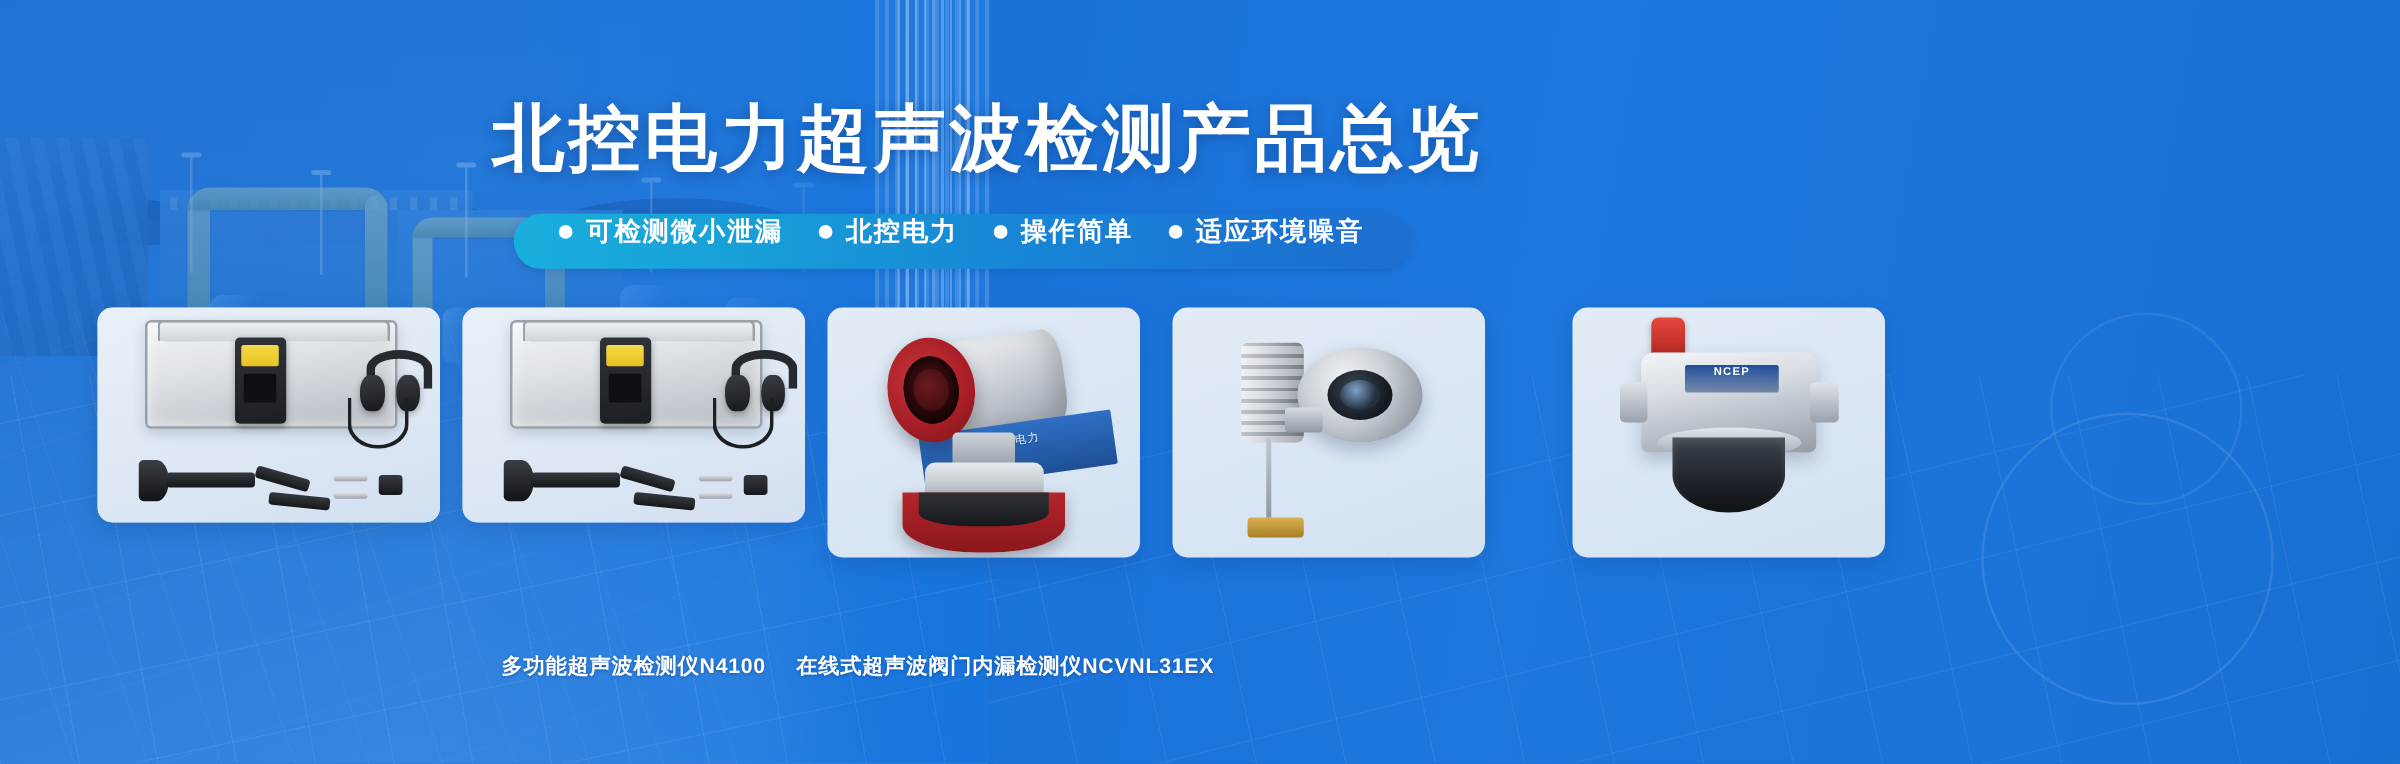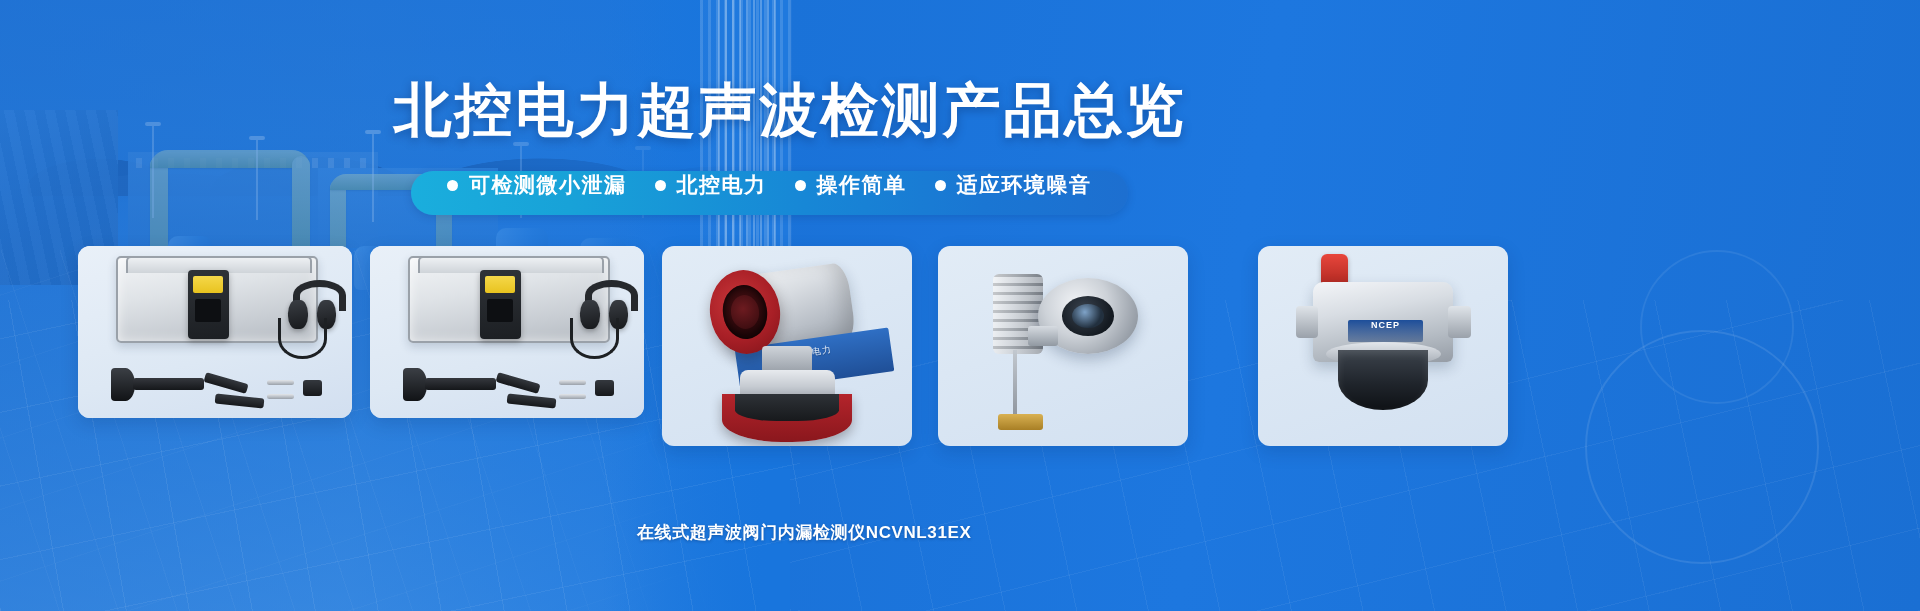--- a/index.html
+++ b/index.html
@@ -341,21 +341,21 @@
   .dev5-body{
     position:absolute;left:22%;top:18%;width:56%;height:40%;
     border-radius:10px 10px 6px 6px;
     background:linear-gradient(170deg,#f3f5f8 0%,#d8dde3 35%,#b3bac2 72%,#959ca5 100%);
     box-shadow:0 6px 14px rgba(20,40,70,.22);
   }
   .dev5-label{
     position:absolute;left:36%;top:23%;width:30%;height:11%;
     background:linear-gradient(180deg,#1d4e9a,#16397180);border-radius:2px;
     color:#fff;font-size:9px;font-weight:bold;text-align:center;line-height:1.1;
-    letter-spacing:1px;padding-top:1px;box-sizing:border-box;margin-top:28px;
+    letter-spacing:1px;padding-top:1px;box-sizing:border-box;
   }
   .dev5-beacon{
     position:absolute;left:25%;top:4%;width:11%;height:18%;
     border-radius:6px 6px 2px 2px;
     background:linear-gradient(180deg,#e8463c,#a8241d);
     box-shadow:0 2px 5px rgba(0,0,0,.25);
   }
   .dev5-dome{
     position:absolute;left:32%;top:52%;width:36%;height:30%;
     border-radius:0 0 50% 50%;
@@ -517,15 +517,16 @@
         <div class="dev5-body"></div>
         <div class="dev5-label">NCEP</div>
         <div class="dev5-ear l"></div>
         <div class="dev5-ear r"></div>
         <div class="dev5-ring"></div>
         <div class="dev5-dome"></div>
       </div>
     </div>
   </div>
 
+  <div class="caption" style="left:370px;width:274px;">多功能超声波检测仪N4100</div>
   <div class="caption" style="left:637px;width:300px;">在线式超声波阀门内漏检测仪NCVNL31EX</div>
 
 </div>
 
 </body></html>

